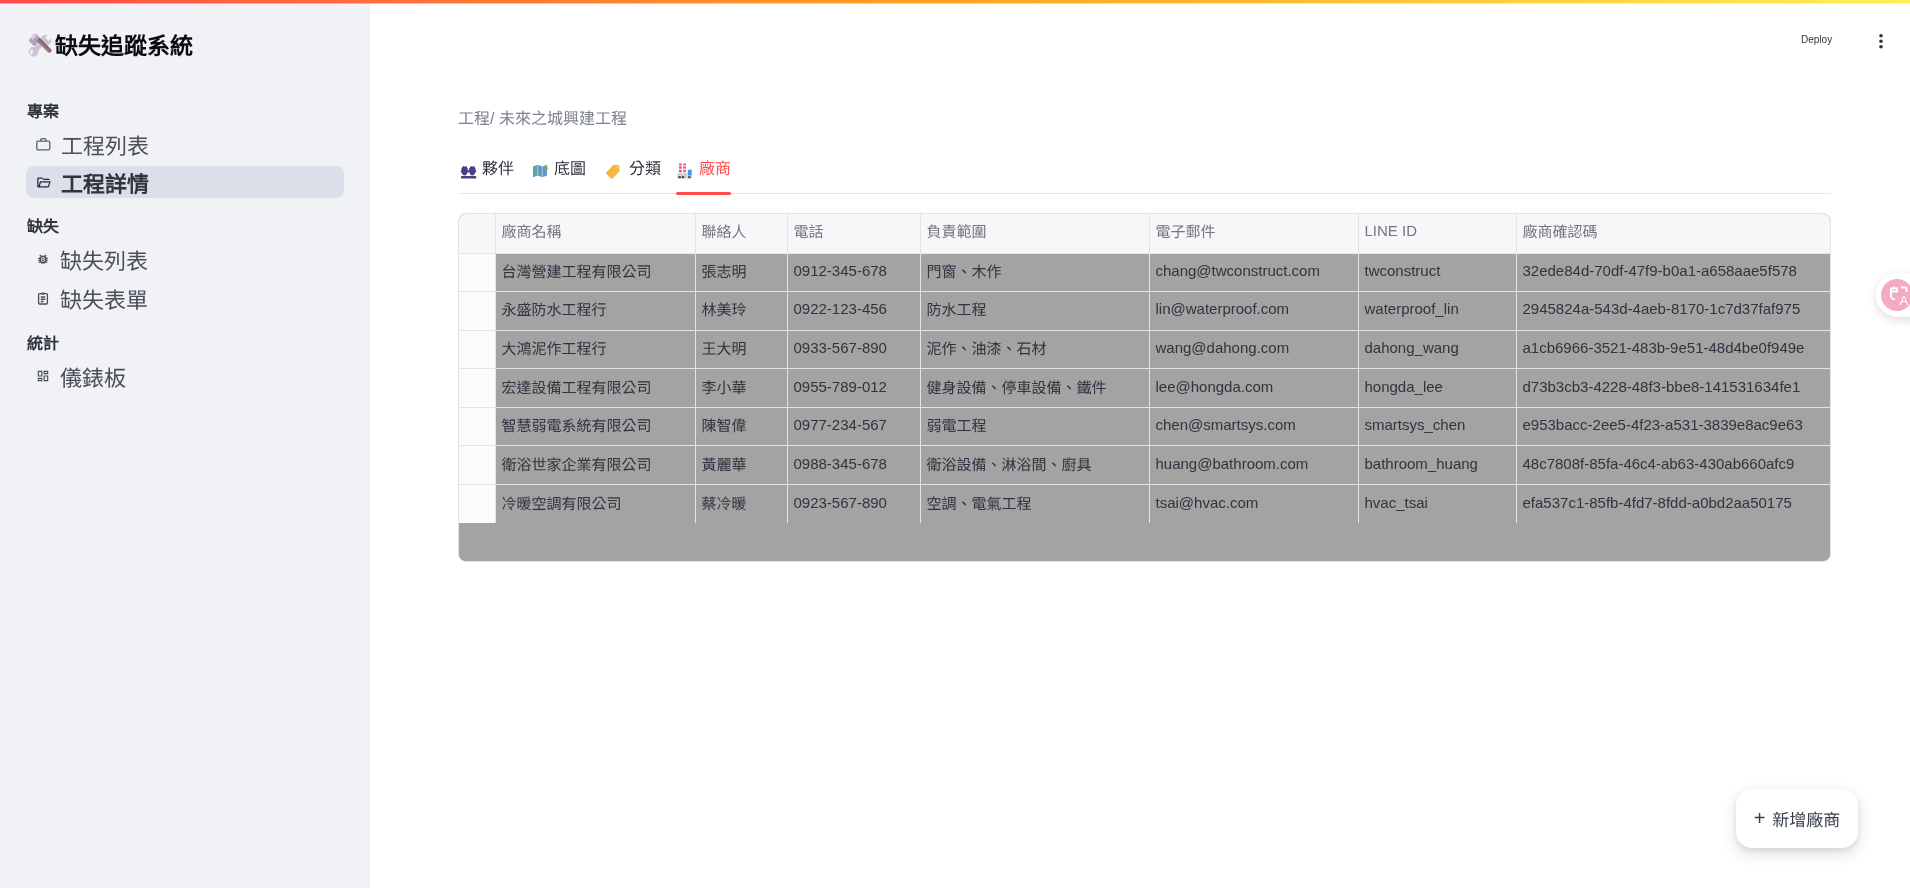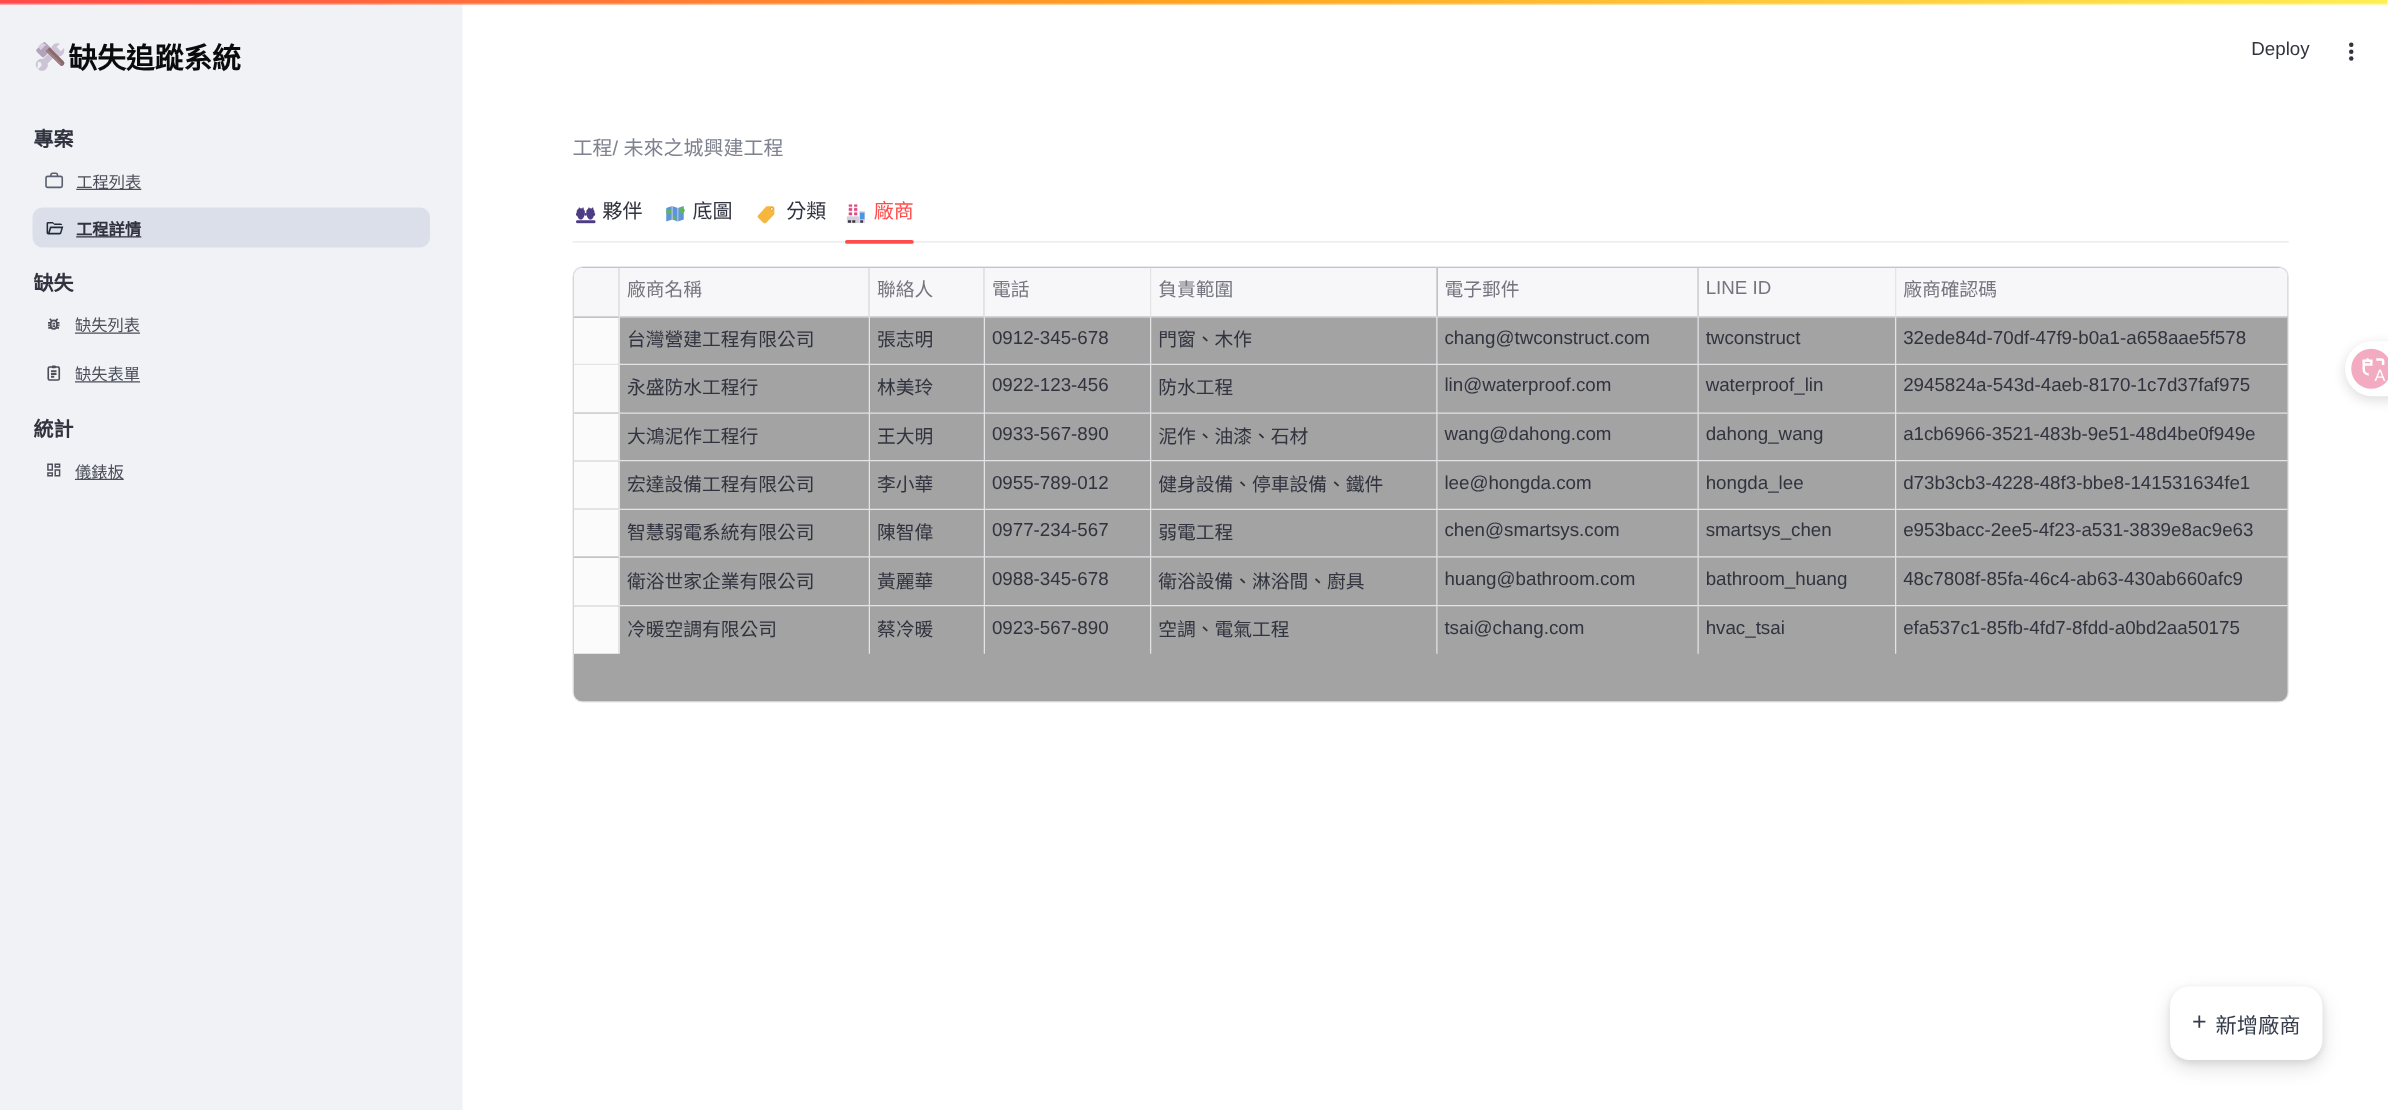--- a/index.html
+++ b/index.html
@@ -12,21 +12,21 @@
   #deco2 { left:0; top:3px; width:1910px; height:1px; opacity:.45;
     background:linear-gradient(90deg,#ff4b4b,#ffa421,#ffee55); }
   #sidebar { left:0; top:0; width:370px; height:888px; background:#f0f2f6; }
   #logo { left:27px; top:32px; }
   #logotxt { left:55px; top:27px; font-size:23px; font-weight:700; color:#0b0b0d;
     font-family:"Liberation Serif", serif; letter-spacing:0px; }
   .sect { left:27px; font-size:16px; font-weight:700; color:#31333f; }
   .nav { left:26px; width:318px; height:32px; border-radius:8px; display:flex;
     align-items:center; }
   .nav svg { margin-left:10px; flex:0 0 auto; }
-  .nav span { margin-left:10px; font-size:13px; color:#4c4e59;text-decoration:underline; }
+  .nav span { margin-left:10px; font-size:22px; color:#4c4e59; }
   .nav.sel { background:#dadfe9; }
   .nav.sel span { font-weight:700; color:#31333f; }
   #bread { left:458px; top:105px; font-size:16px; color:#7f828f; }
   .tab { top:162px; height:17px; display:flex; align-items:flex-end; }
   .tab .lbl { font-size:16px; color:#31333f; }
   .tab.sel .lbl { color:#ff4b4b; }
   #tabline { left:458px; top:193px; width:1373px; height:1px; background:#e5e8ef; }
   #tabred { left:676px; top:192px; width:55px; height:3px; background:#ff4b4b; border-radius:2px; }
   
   #tbl { left:458px; top:213px; width:1373px; height:349px;
@@ -34,21 +34,21 @@
   table { border-collapse:collapse; table-layout:fixed; width:1373px; }
   td,th { border:1px solid #e3e4e8; overflow:hidden; white-space:nowrap; }
   th { height:39px; background:#f7f7f9; font-weight:400; text-align:left;
     font-size:15px; color:#75757f; padding:0 5px 5px 6px; }
   td { height:38.6px; font-size:15px; color:#31333f; padding:0 5px 4px 6px; }
   td.idx { background:#fbfbfc; }
   tr > *:first-child { border-left:none; }
   tr > *:last-child { border-right:none; }
   tr:first-child > * { border-top:none; }
   tr:last-child > * { border-bottom:none; }
-  #deploy { left:1801px; top:31px; font-size:15px; color:#31333f; height:18px; line-height:18px; }
+  #deploy { left:1801px; top:31px; font-size:10px; color:#31333f; height:18px; line-height:18px; }
   #fab { left:1736px; top:789px; width:122px; height:59px; background:#fff; border-radius:16px;
     box-shadow:0 6px 16px rgba(0,0,0,.13), 0 2px 5px rgba(0,0,0,.08);
     display:flex; align-items:center; justify-content:center;
     font-size:17px; color:#343c49; }
   #fab .plus { font-size:20px; font-weight:400; margin-right:7px; color:#343c49; }
   #badge { left:1876px; top:273px; width:44px; height:44px; background:#fff;
     border-radius:22px 0 0 22px; box-shadow:0 3px 10px rgba(0,0,0,.14); }
   #badge .circ { position:absolute; left:5px; top:6px; width:32px; height:32px;
     border-radius:50%; background:#f2abc0; }
 </style>
@@ -257,21 +257,21 @@
           <td>huang@bathroom.com</td>
           <td>bathroom_huang</td>
           <td>48c7808f-85fa-46c4-ab63-430ab660afc9</td>
         </tr>
 <tr>
           <td class="idx"></td>
           <td>冷暖空調有限公司</td>
           <td>蔡冷暖</td>
           <td>0923-567-890</td>
           <td>空調、電氣工程</td>
-          <td>tsai@chang.com</td>
+          <td>tsai@hvac.com</td>
           <td>hvac_tsai</td>
           <td>efa537c1-85fb-4fd7-8fdd-a0bd2aa50175</td>
         </tr>
 </tbody>
     </table>
 </div>
 
 <div class="abs" id="deploy">Deploy</div>
 <svg class="abs" width="6" height="18" viewBox="0 0 6 18" style="left:1878px;top:33px">
   <circle cx="3" cy="2.8" r="1.8" fill="#31333f"></circle>

